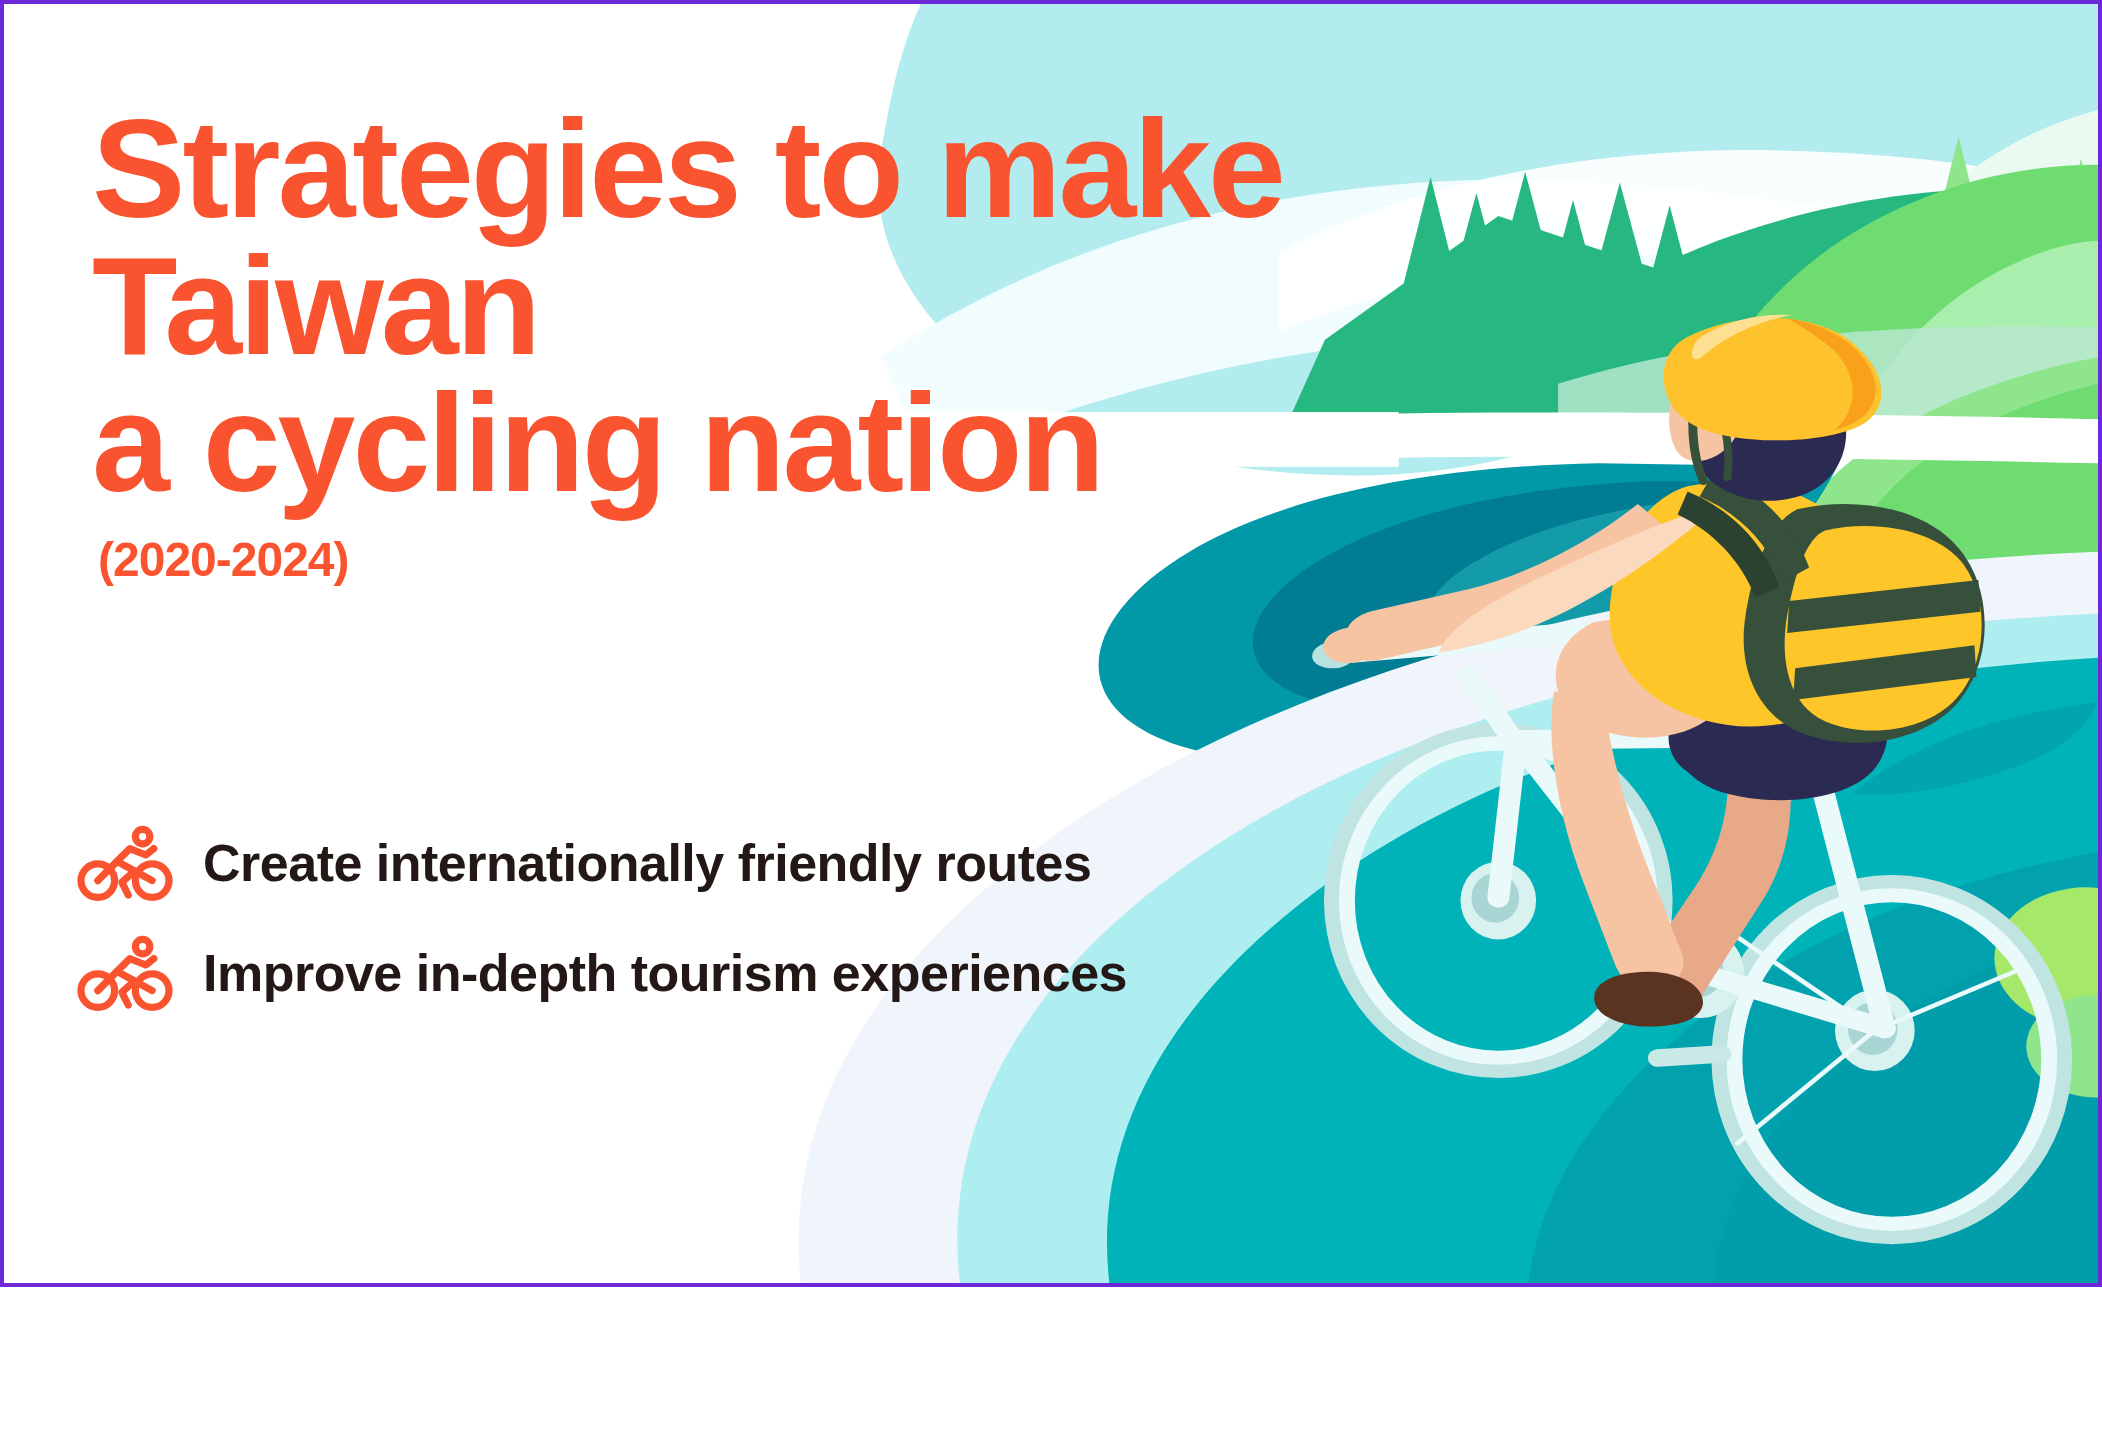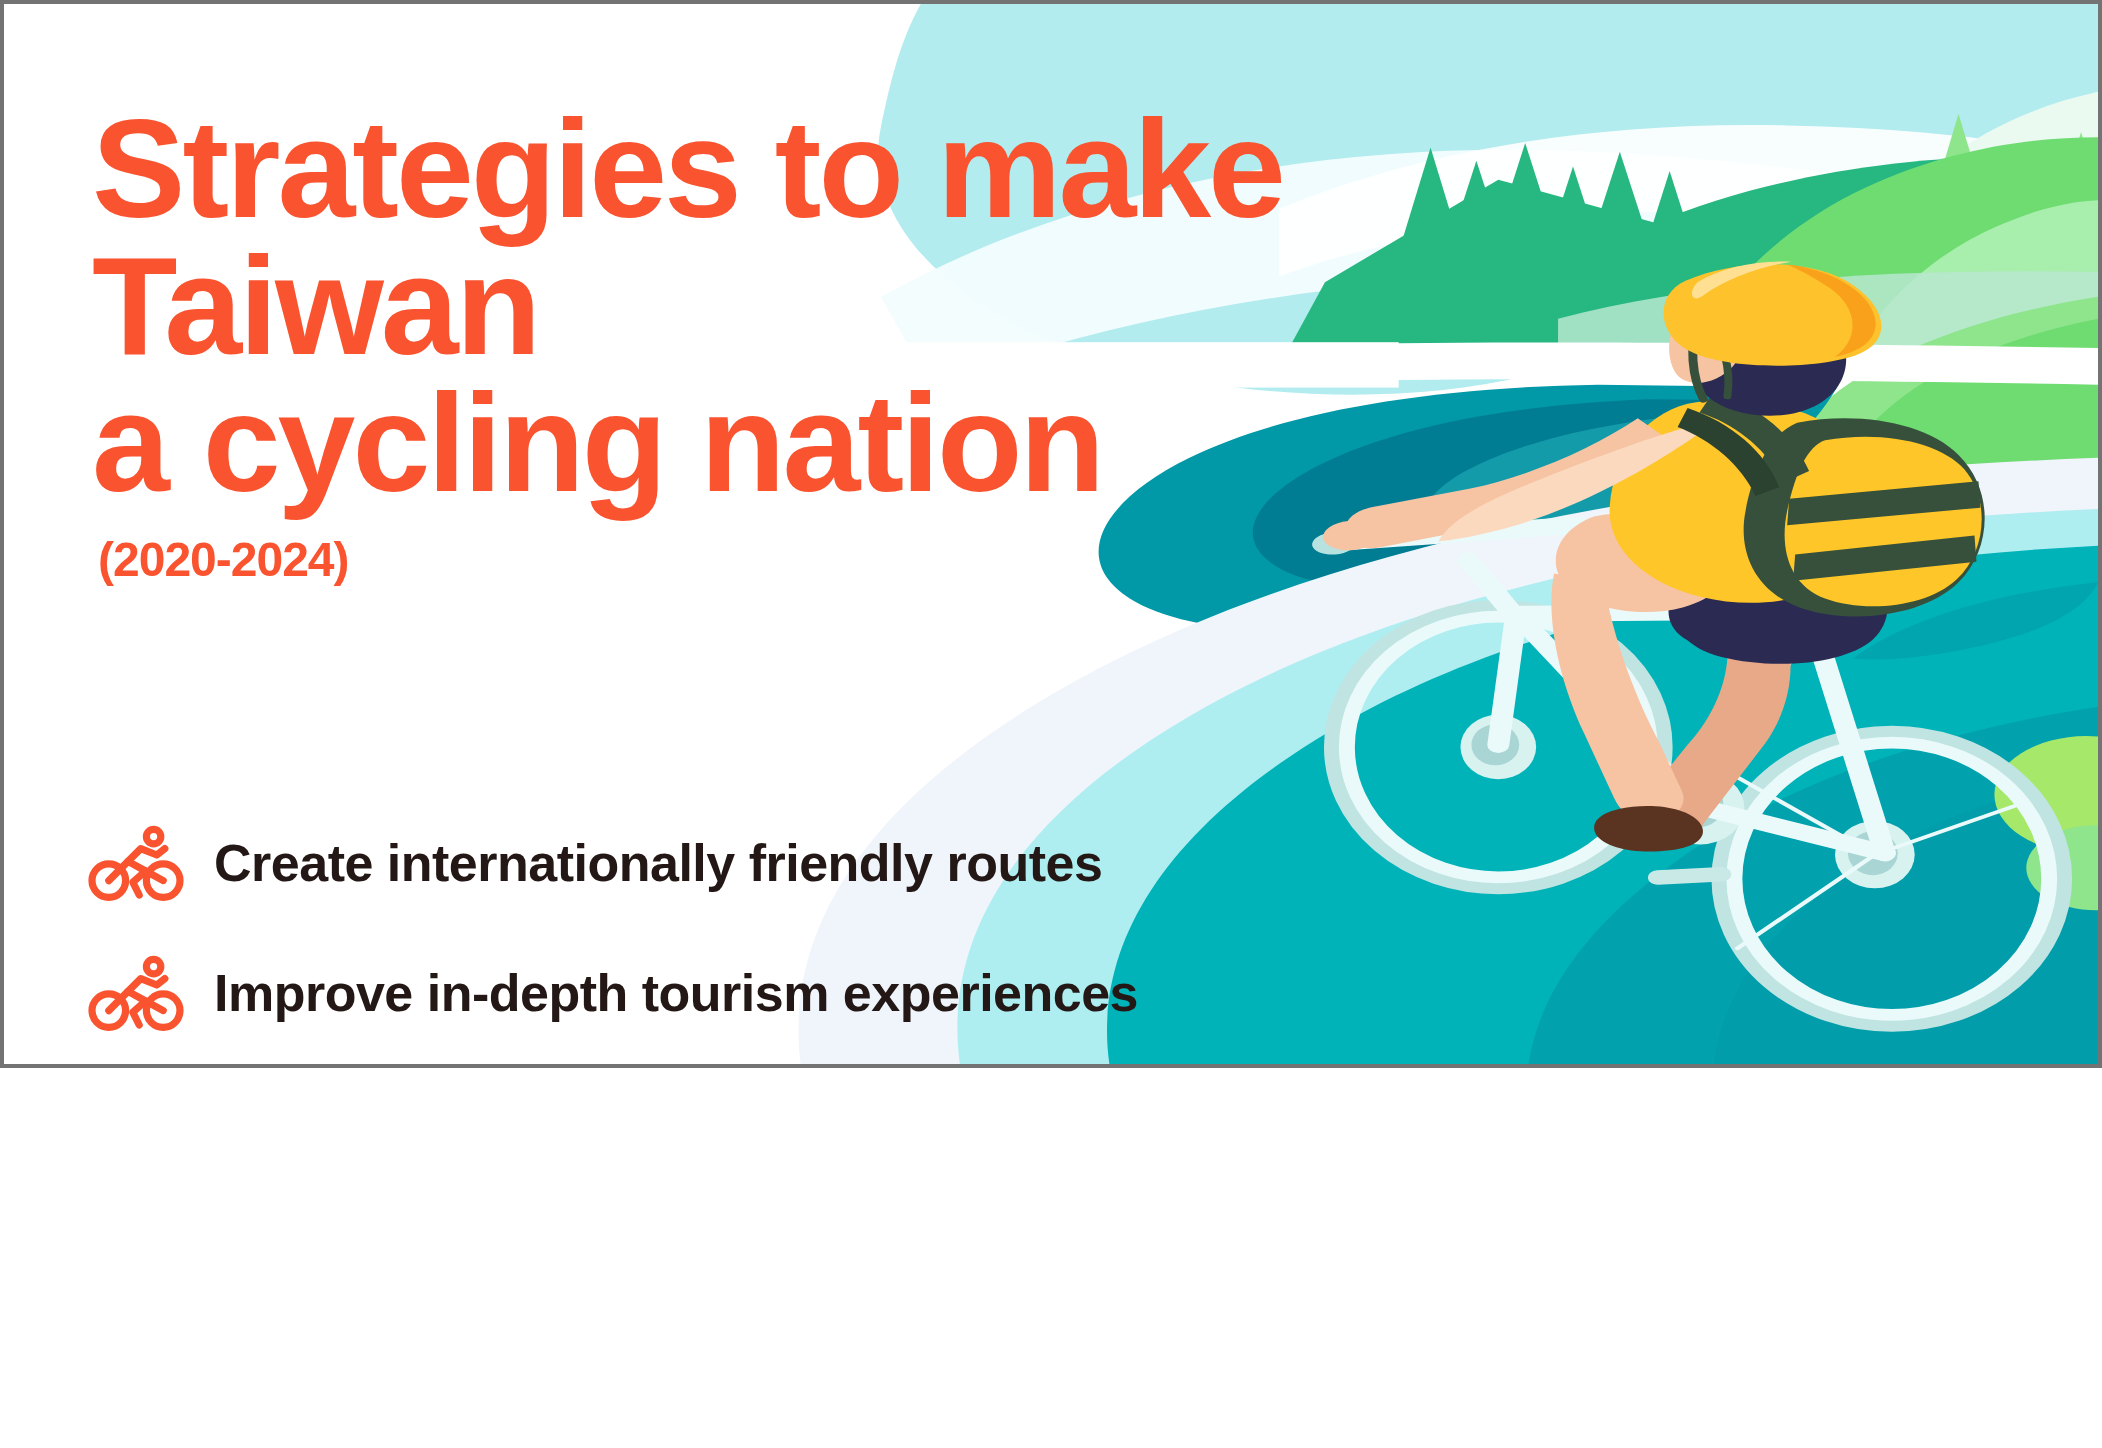--- a/index.html
+++ b/index.html
@@ -3,25 +3,25 @@
 <meta charset="utf-8">
 <style>
   html, body {
     margin: 0;
     padding: 0;
     background: #ffffff;
   }
   #poster {
     position: relative;
     width: 2102px;
-    height: 1068px;
+    height: 1287px;
     background: #ffffff;
     overflow: hidden;
     box-sizing: border-box;
-    border: 4px solid #737373;
+    border: 4px solid #6d28d9;
     font-family: "Liberation Sans", sans-serif;
   }
   #art {
     position: absolute;
     inset: 0;
     width: 100%;
     height: 100%;
     display: block;
   }
   .text-layer {
@@ -53,26 +53,26 @@
     font-family: "Liberation Sans", sans-serif;
     font-weight: 700;
     font-size: 48px;
     line-height: 1;
     letter-spacing: -1px;
     color: #f9542f;
   }
 
   #bullets {
     position: absolute;
-    left: 84px;
+    left: 73px;
     top: 820px;
     width: 1320px;
     display: flex;
     flex-direction: column;
-    gap: 52px;
+    gap: 32px;
   }
   .bullet {
     display: flex;
     align-items: center;
     gap: 30px;
   }
   .bullet-icon {
     flex: 0 0 auto;
     width: 96px;
     height: 78px;

